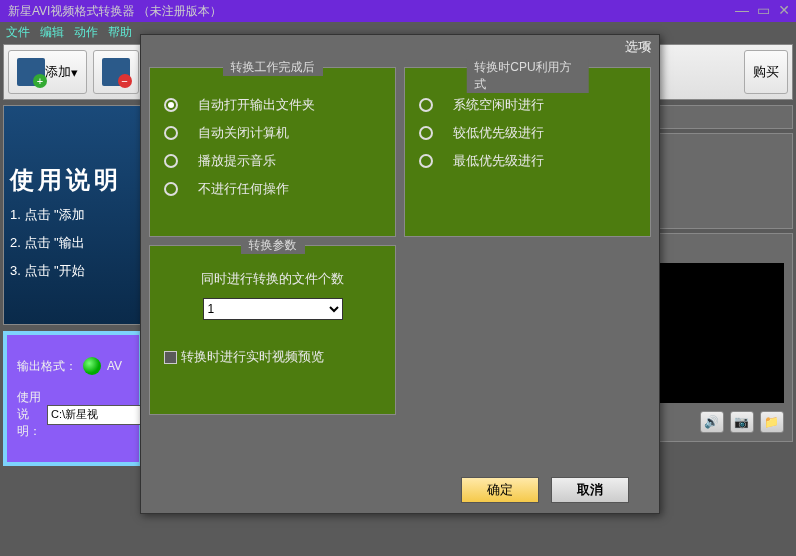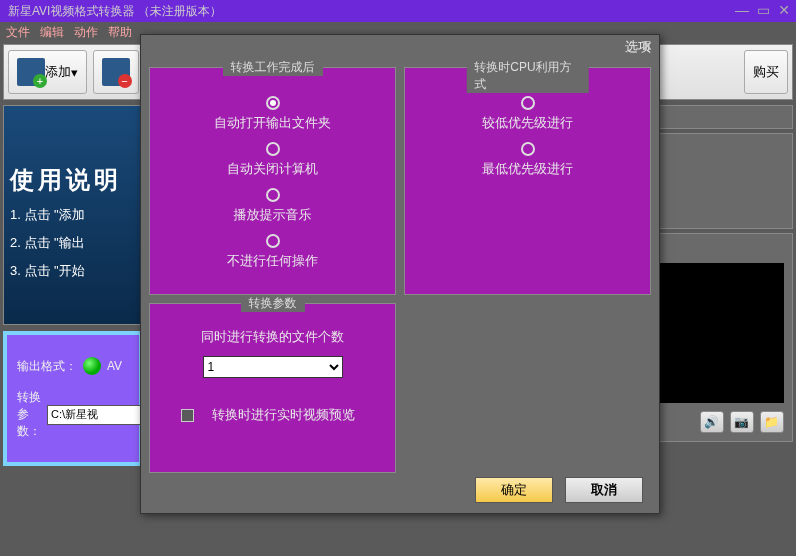--- a/index.html
+++ b/index.html
@@ -2,21 +2,21 @@
 <html><head>
 <meta charset="utf-8">
 <style>
 * { box-sizing: border-box; margin: 0; padding: 0; font-family: "Microsoft YaHei", Arial, sans-serif; }
 body { background: #5a5a5a; width: 796px; height: 556px; overflow: hidden; position: relative; }
 
 .titlebar { height: 22px; background: #6d28d9; color: #ccc; font-size: 12px; padding: 3px 8px; position: relative; }
 .window-controls { position: absolute; right: 6px; top: 2px; display: flex; gap: 8px; }
 .window-controls span { color: #aaa; cursor: pointer; font-size: 14px; }
 
-.menubar { height: 20px; background: #5a5a5a; color: #fca5a5; font-size: 12px; padding: 2px 6px; display: flex; gap: 10px; }
+.menubar { height: 20px; background: #5a5a5a; color: #5eead4; font-size: 12px; padding: 2px 6px; display: flex; gap: 10px; }
 .menubar span { cursor: pointer; }
 
 .toolbar { height: 56px; background: linear-gradient(#f0f0f0,#e0e0e0); border: 1px solid #888; margin: 2px 3px; display: flex; align-items: center; padding: 4px; gap: 6px; }
 .tool-btn { height: 44px; background: linear-gradient(#fafafa,#e5e5e5); border: 1px solid #aaa; border-radius: 3px; display: flex; align-items: center; padding: 0 8px; font-size: 13px; cursor: pointer; }
 .tool-icon { width: 28px; height: 28px; display: inline-block; }
 .icon-add { background: #2b5a8a; border-radius: 2px; position: relative; }
 .icon-add::after { content: "+"; position: absolute; bottom: -2px; right: -2px; background: #3a3; color: #fff; border-radius: 50%; width: 14px; height: 14px; font-size: 11px; text-align: center; line-height: 14px; }
 .icon-del { background: #2b5a8a; border-radius: 2px; position: relative; }
 .icon-del::after { content: "−"; position: absolute; bottom: -2px; right: -2px; background: #d33; color: #fff; border-radius: 50%; width: 14px; height: 14px; font-size: 11px; text-align: center; line-height: 14px; }
 
@@ -44,30 +44,30 @@
 .play-orb::after{content:""; border-left:18px solid #fff; border-top:11px solid transparent; border-bottom:11px solid transparent; margin-left:5px;}
 .preview-ctrls{display:flex; justify-content:flex-end; gap:6px; padding:4px;}
 .mini-btn{width:24px; height:22px; background:linear-gradient(#eee,#ccc); border:1px solid #888; border-radius:3px; cursor:pointer; display:flex; align-items:center; justify-content:center; font-size:12px; color:#147;}
 
 
 .modal-back{position:absolute; inset:0;}
 .modal{position:absolute; left:140px; top:34px; width:520px; height:480px; background:#6a6a6a; border:1px solid #333; box-shadow:2px 2px 8px rgba(0,0,0,.5);}
 .modal-title{height:24px; background:#6a6a6a; color:#eee; font-size:13px; padding:3px 8px; position:relative;text-align:right;}
 .modal-close{position:absolute; right:6px; top:3px; color:#ccc; cursor:pointer; font-size:14px;}
 .modal-body{padding:8px; display:grid; grid-template-columns:1fr 1fr; grid-template-rows:auto auto; gap:8px;}
-.group{border:1px solid #8a8a8a; position:relative; padding:18px 31px 14px; background:#a21caf;}
+.group{border:1px solid #8a8a8a; position:relative; padding:18px 14px 14px; background:#4d7c0f;}
 .group-title{position:absolute; top:-9px; left:50%; transform:translateX(-50%); background:#6a6a6a; padding:0 8px; font-size:12px; color:#dcdcdc;}
-.radio-row{display:flex; align-items:center; gap:4px; margin:10px 0; color:#e8e8e8; font-size:13px; cursor:pointer;flex-direction:column;}
+.radio-row{display:flex; align-items:center; gap:20px; margin:10px 0; color:#e8e8e8; font-size:13px; cursor:pointer;}
 .radio{width:14px; height:14px; border-radius:50%; border:2px solid #ddd; display:inline-block; position:relative; flex-shrink:0;}
 .radio.sel::after{content:""; position:absolute; inset:2px; background:#fff; border-radius:50%;}
-.check-row{display:flex; align-items:center; gap:18px; margin:12px 0; color:#e8e8e8; font-size:13px; cursor:pointer;}
+.check-row{display:flex; align-items:center; gap:4px; margin:12px 0; color:#e8e8e8; font-size:13px; cursor:pointer;}
 .check{width:13px; height:13px; border:1px solid #ccc; background:#5a5a5a; display:inline-block; flex-shrink:0;}
 .param-label{color:#e8e8e8; font-size:13px; text-align:center; margin:6px 0 10px;}
 .param-select{width:140px; height:22px; margin:0 auto; display:block; background:#fff; border:1px solid #333; font-size:12px;}
-.modal-foot{position:absolute; bottom:10px; right:16px; display:flex; gap:12px;}
+.modal-foot{position:absolute; bottom:10px; right:30px; display:flex; gap:12px;}
 .btn{width:78px; height:26px; border:1px solid #555; font-size:13px; cursor:pointer;}
 .btn-ok{background:linear-gradient(#ffe9a8,#f5c94a);}
 .btn-cancel{background:linear-gradient(#eee,#ccc);font-weight:bold;}
 .tall{min-height:170px;}
 </style>
 </head>
 <body>
 
 <div class="titlebar">
   <span>新星AVI视频格式转换器 （未注册版本）</span>
@@ -108,21 +108,21 @@
       <p>2. 点击 "输出</p>
       <p>3. 点击 "开始</p>
     </div>
     <div class="output-panel">
       <div class="output-row">
         <span>输出格式：</span>
         <span class="wmp-icon"></span>
         <span>AV</span>
       </div>
       <div class="output-row">
-        <span>转换参数：</span>
+        <span>使用说明：</span>
         <input value="C:\新星视" style="">
       </div>
     </div>
   </div>
 
   <div class="right">
     <div class="settings-bar">
       <span>置选项</span>
     </div>
     <div class="settings-grid">
@@ -174,20 +174,24 @@
           </div>
         <div class="radio-row">
             <span class="radio"></span>
             <span>不进行任何操作</span>
           </div>
       </div>
 
 
       <div class="group tall">
         <div class="group-title">转换时CPU利用方式</div>
+        <div class="radio-row">
+            <span class="radio"></span>
+            <span>系统空闲时进行</span>
+          </div>
         <div class="radio-row">
             <span class="radio"></span>
             <span>较低优先级进行</span>
           </div>
         <div class="radio-row">
             <span class="radio"></span>
             <span>最低优先级进行</span>
           </div>
       </div>
 

